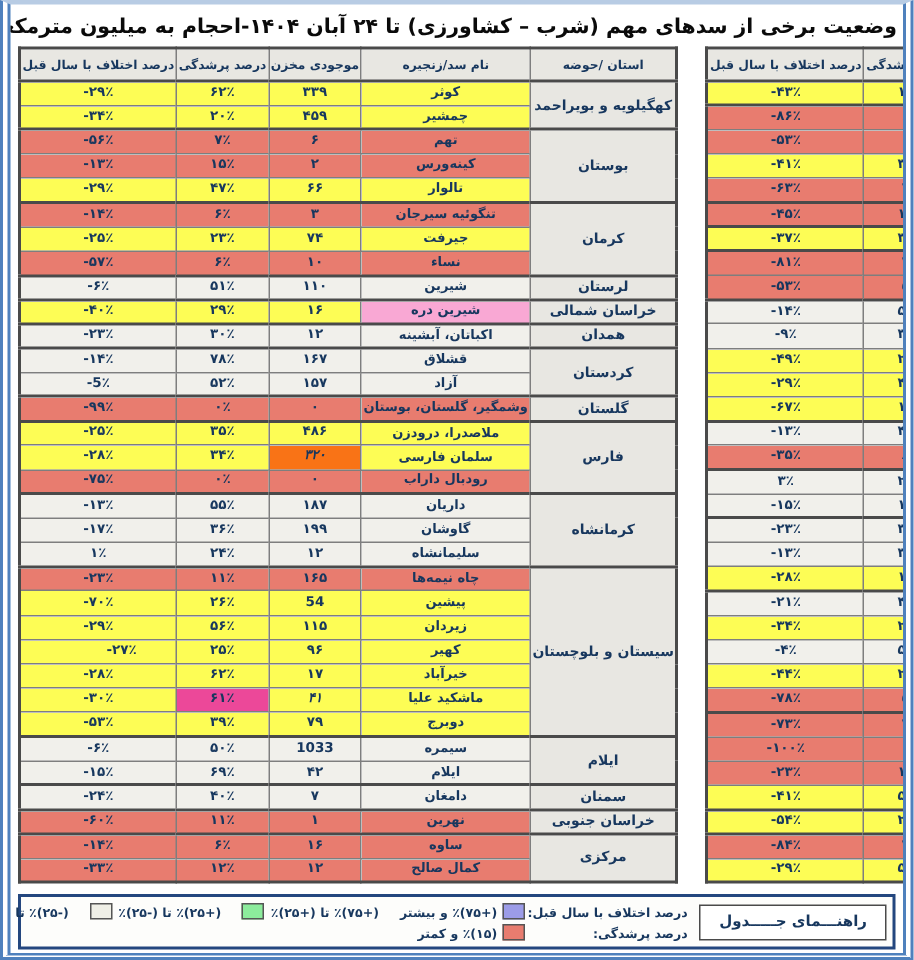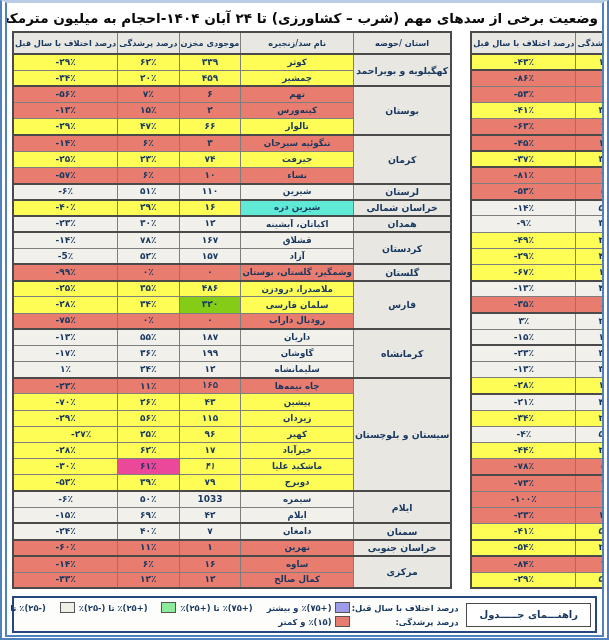--- a/index.html
+++ b/index.html
@@ -128,21 +128,21 @@
         </tr>
         <tr class="g0">
           <td class="province" dir="rtl" rowspan="1">لرستان</td>
           <td class="name" dir="rtl" style="background: rgb(241, 240, 235);">شیرین</td>
           <td class="val" dir="ltr" style="background: rgb(241, 240, 235);">۱۱۰</td>
           <td class="val" dir="ltr" style="background: rgb(241, 240, 235);">۵۱٪</td>
           <td class="val" dir="ltr" style="background: rgb(241, 240, 235);">-۶٪</td>
         </tr>
         <tr class="g0">
           <td class="province" dir="rtl" rowspan="1">خراسان شمالی</td>
-          <td class="name" dir="rtl" style="background: #5eead4;">شیرین دره</td>
+          <td class="name" dir="rtl" style="background: #f9a8d4;">شیرین دره</td>
           <td class="val" dir="ltr" style="background: rgb(253, 253, 85);">۱۶</td>
           <td class="val" dir="ltr" style="background: rgb(253, 253, 85);">۲۹٪</td>
           <td class="val" dir="ltr" style="background: rgb(253, 253, 85);">-۴۰٪</td>
         </tr>
         <tr class="g0">
           <td class="province" dir="rtl" rowspan="1">همدان</td>
           <td class="name" dir="rtl" style="background: rgb(241, 240, 235);">اکباتان، آبشینه</td>
           <td class="val" dir="ltr" style="background: rgb(241, 240, 235);">۱۲</td>
           <td class="val" dir="ltr" style="background: rgb(241, 240, 235);">۳۰٪</td>
           <td class="val" dir="ltr" style="background: rgb(241, 240, 235);">-۲۳٪</td>
@@ -169,21 +169,21 @@
         </tr>
         <tr class="g0">
           <td class="province" dir="rtl" rowspan="3">فارس</td>
           <td class="name" dir="rtl" style="background: rgb(253, 253, 85);">ملاصدرا، درودزن</td>
           <td class="val" dir="ltr" style="background: rgb(253, 253, 85);">۴۸۶</td>
           <td class="val" dir="ltr" style="background: rgb(253, 253, 85);">۳۵٪</td>
           <td class="val" dir="ltr" style="background: rgb(253, 253, 85);">-۲۵٪</td>
         </tr>
         <tr>
           <td class="name" dir="rtl" style="background: rgb(253, 253, 85);">سلمان فارسی</td>
-          <td class="val" dir="ltr" style="background: #84cc16;">۳۲۰</td>
+          <td class="val" dir="ltr" style="background: #f97316; font-style: italic;">۳۲۰</td>
           <td class="val" dir="ltr" style="background: rgb(253, 253, 85);">۳۴٪</td>
           <td class="val" dir="ltr" style="background: rgb(253, 253, 85);">-۲۸٪</td>
         </tr>
         <tr>
           <td class="name" dir="rtl" style="background: rgb(232, 124, 111);">رودبال داراب</td>
           <td class="val" dir="ltr" style="background: rgb(232, 124, 111);">۰</td>
           <td class="val" dir="ltr" style="background: rgb(232, 124, 111);">۰٪</td>
           <td class="val" dir="ltr" style="background: rgb(232, 124, 111);">-۷۵٪</td>
         </tr>
         <tr class="g0">
@@ -201,27 +201,27 @@
         </tr>
         <tr>
           <td class="name" dir="rtl" style="background: rgb(241, 240, 235);">سلیمانشاه</td>
           <td class="val" dir="ltr" style="background: rgb(241, 240, 235);">۱۲</td>
           <td class="val" dir="ltr" style="background: rgb(241, 240, 235);">۲۴٪</td>
           <td class="val" dir="ltr" style="background: rgb(241, 240, 235);">۱٪</td>
         </tr>
         <tr class="g0">
           <td class="province" dir="rtl" rowspan="7">سیستان و بلوچستان</td>
           <td class="name" dir="rtl" style="background: rgb(232, 124, 111);">چاه نیمه‌ها</td>
-          <td class="val" dir="ltr" style="background: rgb(232, 124, 111); font-family: Liberation Mono, monospace;">۱۶۵</td>
+          <td class="val" dir="ltr" style="background: rgb(232, 124, 111);">۱۶۵</td>
           <td class="val" dir="ltr" style="background: rgb(232, 124, 111);">۱۱٪</td>
           <td class="val" dir="ltr" style="background: rgb(232, 124, 111);">-۲۳٪</td>
         </tr>
         <tr>
           <td class="name" dir="rtl" style="background: rgb(253, 253, 85);">پیشین</td>
-          <td class="val" dir="ltr" style="background: rgb(253, 253, 85);">۴۳</td>
+          <td class="val" dir="ltr" style="background: rgb(253, 253, 85);">54</td>
           <td class="val" dir="ltr" style="background: rgb(253, 253, 85);">۲۶٪</td>
           <td class="val" dir="ltr" style="background: rgb(253, 253, 85);">-۷۰٪</td>
         </tr>
         <tr>
           <td class="name" dir="rtl" style="background: rgb(253, 253, 85);">زیردان</td>
           <td class="val" dir="ltr" style="background: rgb(253, 253, 85);">۱۱۵</td>
           <td class="val" dir="ltr" style="background: rgb(253, 253, 85);">۵۶٪</td>
           <td class="val" dir="ltr" style="background: rgb(253, 253, 85);">-۲۹٪</td>
         </tr>
         <tr>

